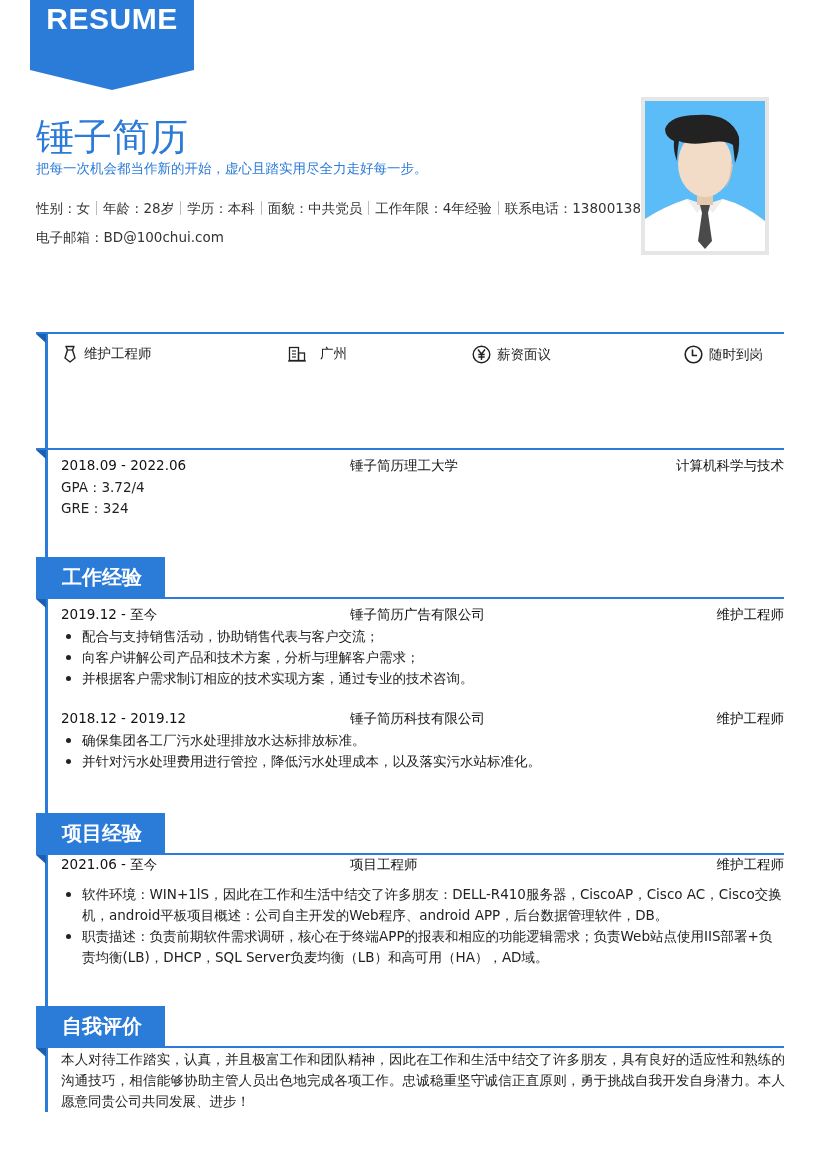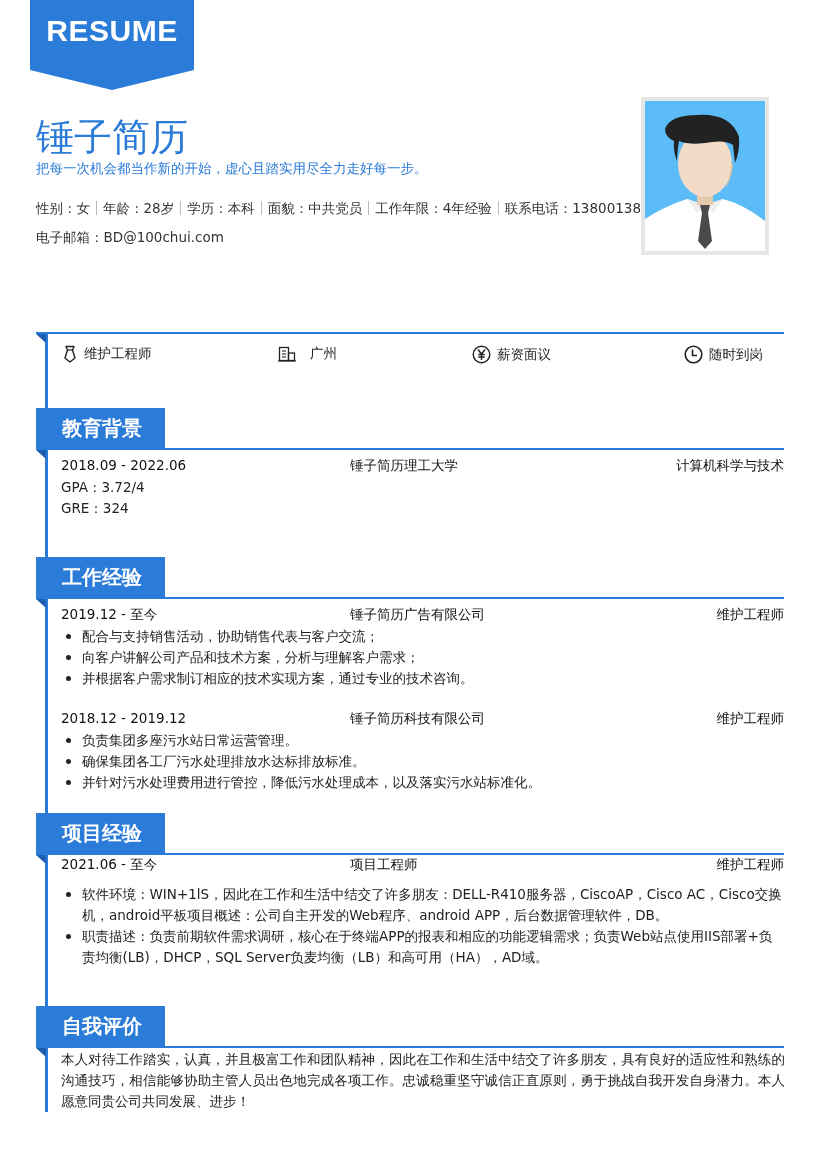--- a/index.html
+++ b/index.html
@@ -3,21 +3,21 @@
 <meta charset="utf-8">
 <style>
   * { box-sizing: border-box; margin: 0; padding: 0; }
   html, body { width: 820px; height: 1160px; background: #ffffff; overflow: hidden; }
   body { position: relative; font-family: "DejaVu Sans", "Liberation Sans", sans-serif; color: #222; font-size: 13.5px; }
 
   .banner { position: absolute; left: 30px; top: 0; width: 164px; height: 90px; }
   .banner .rect { position: absolute; left: 0; top: 0; width: 164px; height: 70px; background: #2b7bd8; }
   .banner .tri { position: absolute; left: 0; top: 70px; width: 0; height: 0;
     border-left: 82px solid transparent; border-right: 82px solid transparent; border-top: 20px solid #2b7bd8; }
-  .banner .label { position: absolute; left: 0; top: 14px; width: 164px; text-align: center;
+  .banner .label { position: absolute; left: 0; top: 2px; width: 164px; text-align: center;
     color: #fff; font-family: "Liberation Sans", sans-serif; font-weight: bold; font-size: 30px; letter-spacing: 0.5px; }
 
   .name { position: absolute; left: 36px; top: 119px; font-size: 38px; color: #2b7bd8; line-height: 36px; }
   .motto { position: absolute; left: 36px; top: 160px; font-size: 13.5px; color: #2b7bd8; }
   .info-row { position: absolute; left: 36px; top: 200px; width: 604px; height: 20px; overflow: hidden; white-space: nowrap; font-size: 13.5px; color: #333; }
   .info-row .sep { display: inline-block; width: 1px; height: 14px; background: #bbb; margin: 0 6px; vertical-align: -2px; }
   .email-row { position: absolute; left: 36px; top: 229px; font-size: 13.5px; color: #333; }
 
   .photo { position: absolute; left: 641px; top: 97px; width: 128px; height: 158px; background: #e6e6e6; padding: 4px; }
   .photo .inner { width: 120px; height: 150px; background: #5bbcf8; position: relative; overflow: hidden; }
@@ -88,21 +88,21 @@
   <div class="fold"></div>
 </div>
 <div class="intent">
   <div class="item" style="left:0;">
     <svg width="16" height="18" viewBox="0 0 16 18">
       <path d="M4 1.5 L12 1.5 L10.5 5 L13 13 L8 17 L3 13 L5.5 5 Z" fill="none" stroke="#222" stroke-width="1.4" stroke-linejoin="round"></path>
       <line x1="5.5" y1="5" x2="10.5" y2="5" stroke="#222" stroke-width="1.2"></line>
     </svg>
     <span>维护工程师</span>
   </div>
-  <div class="item" style="left:216px;gap:14px;">
+  <div class="item" style="left:226px;gap:14px;">
     <svg width="18" height="16" viewBox="0 0 18 16">
       <rect x="1.5" y="1.5" width="9" height="13" fill="none" stroke="#222" stroke-width="1.3"></rect>
       <rect x="10.5" y="7" width="6" height="7.5" fill="none" stroke="#222" stroke-width="1.3"></rect>
       <line x1="4" y1="5" x2="8" y2="5" stroke="#222" stroke-width="1.1"></line>
       <line x1="4" y1="8" x2="8" y2="8" stroke="#222" stroke-width="1.1"></line>
       <line x1="4" y1="11" x2="8" y2="11" stroke="#222" stroke-width="1.1"></line>
       <line x1="0" y1="15" x2="18" y2="15" stroke="#222" stroke-width="1.2"></line>
     </svg>
     <span>广州</span>
   </div>
@@ -116,23 +116,20 @@
   <div class="item" style="left:622px;">
     <svg width="19" height="19" viewBox="0 0 19 19">
       <circle cx="9.5" cy="9.5" r="8.3" fill="none" stroke="#222" stroke-width="1.6"></circle>
       <path d="M8.5 4.5 L8.5 10.5 L13 10.5" fill="none" stroke="#222" stroke-width="1.6"></path>
     </svg>
     <span>随时到岗</span>
   </div>
 </div>
 
 <div class="sec-head" style="top:408px;">
-  <div class="tab">
-      <span>教育背景</span>
-    </div>
   <div class="line"></div>
   <div class="fold"></div>
 </div>
 <div class="entry-head" style="top:457px;">
   <span class="c1">2018.09 - 2022.06</span>
   <span class="c2">锤子简历理工大学</span>
   <span class="c3">计算机科学与技术</span>
 </div>
 <div class="plain" style="top:477px;">GPA：3.72/4</div>
 <div class="plain" style="top:498px;">GRE：324</div>
@@ -153,21 +150,20 @@
   <li>配合与支持销售活动，协助销售代表与客户交流；</li>
   <li>向客户讲解公司产品和技术方案，分析与理解客户需求；</li>
   <li>并根据客户需求制订相应的技术实现方案，通过专业的技术咨询。</li>
 </ul>
 <div class="entry-head" style="top:710px;">
   <span class="c1">2018.12 - 2019.12</span>
   <span class="c2">锤子简历科技有限公司</span>
   <span class="c3">维护工程师</span>
 </div>
 <ul class="bullets" style="top:730px;">
-  <li>负责集团多座污水站日常运营管理。</li>
   <li>确保集团各工厂污水处理排放水达标排放标准。</li>
   <li>并针对污水处理费用进行管控，降低污水处理成本，以及落实污水站标准化。</li>
 </ul>
 
 <div class="sec-head" style="top:813px;">
   <div class="tab">
       <span>项目经验</span>
     </div>
   <div class="line"></div>
   <div class="fold"></div>

